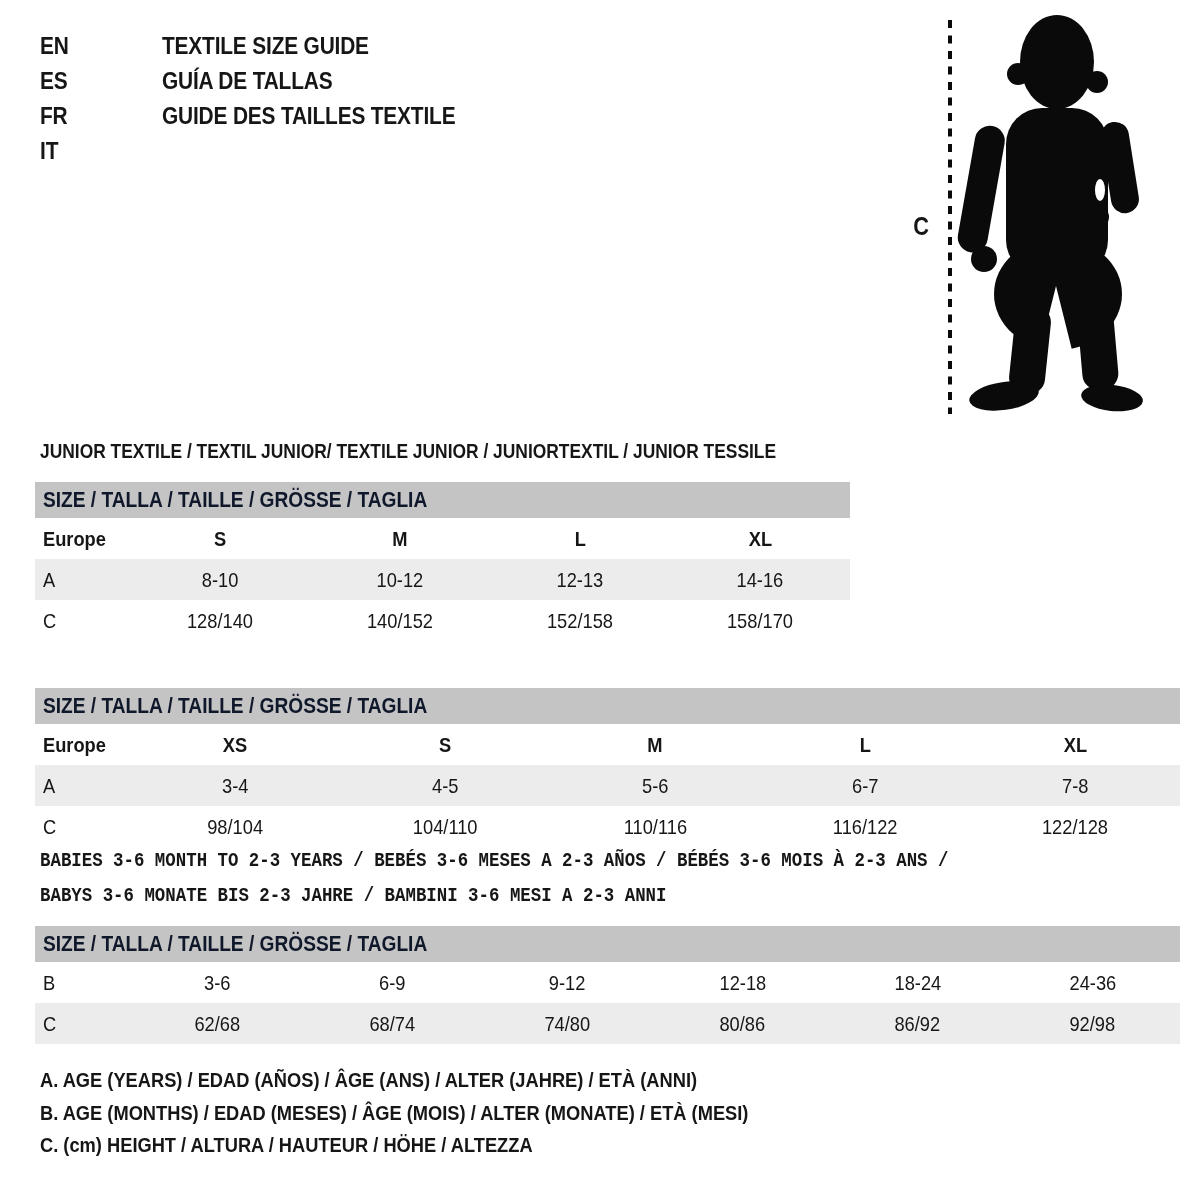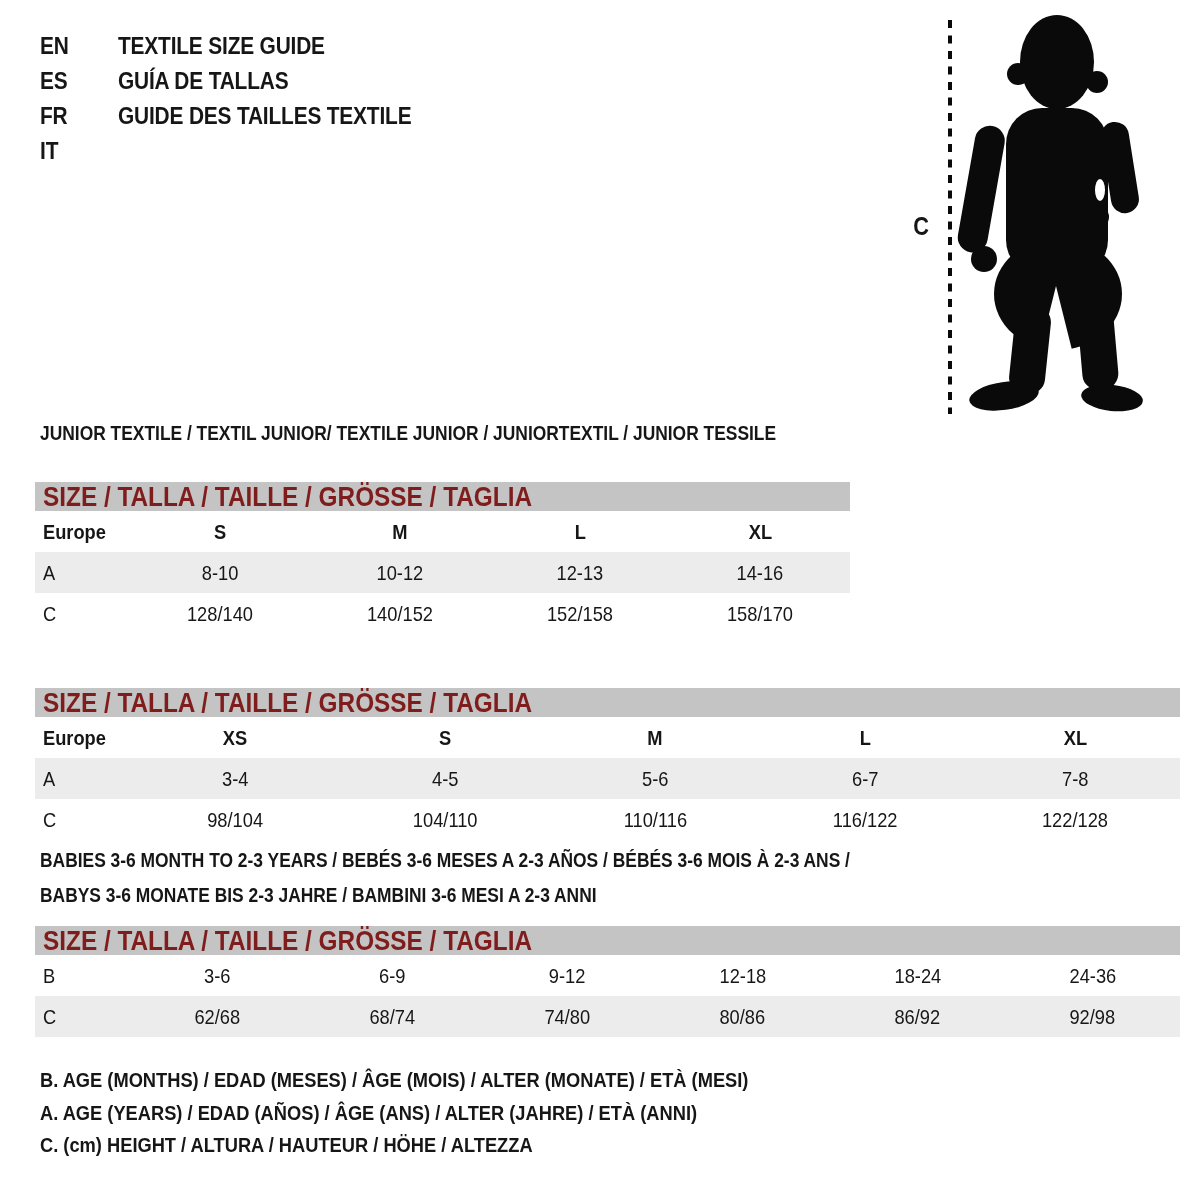--- a/index.html
+++ b/index.html
@@ -10,35 +10,35 @@
     font-family:"Liberation Sans", sans-serif;
     color:#161616;
   }
   
   .cx { display:inline-block; transform:scaleX(0.87); white-space:nowrap; }
   .cx-l { transform-origin:0 50%; }
   .cx-c { transform-origin:50% 50%; }
 
   
   .lang-block { position:absolute; left:40px; top:28px; }
-  .lang-row { display:grid; grid-template-columns:78px auto; height:35px; align-items:center; }
+  .lang-row { display:grid; grid-template-columns:78px auto; height:35px; align-items:center;gap:44px; }
   .lang-code, .lang-label { font-size:24px; font-weight:700; letter-spacing:-0.2px; }
 
   
   .figure { position:absolute; left:930px; top:14px; width:220px; height:410px; }
   .figure svg { display:block; }
   .c-label { position:absolute; left:912px; top:212px; font-size:25px; font-weight:700; }
 
   
   .sec-title { position:absolute; left:40px; font-size:20px; font-weight:700; line-height:35px; }
 
   
   .size-table { position:absolute; left:35px; }
-  .t-header { height:29px; background:#c4c4c4; display:flex; align-items:center; padding-left:8px;
-              font-size:28px; font-weight:700; color:#7f1d1d; }
+  .t-header { height:36px; background:#c4c4c4; display:flex; align-items:center; padding-left:8px;
+              font-size:22px; font-weight:700; color:#0f172a; }
   .t-row { display:grid; height:41px; align-items:center; font-size:21px; }
   .t1 .t-row { grid-template-columns:95px repeat(4, 1fr); }
   .t2 .t-row { grid-template-columns:95px repeat(5, 1fr); }
   .t3 .t-row { grid-template-columns:95px repeat(6, 1fr); }
   .t-row.stripe { background:#ececec; }
   .t-row.sizes { font-weight:600; }
   .row-label { padding-left:8px; text-align:left; }
   .cell { text-align:center; }
   .w815 { width:815px; } .w1145 { width:1145px; }
 
@@ -87,21 +87,21 @@
         <path d="M 126 272 L 145 348 L 107 348 Z" fill="#ffffff"></path>
         <rect x="82" y="292" width="36" height="88" rx="16" transform="rotate(6 100 336)"></rect>
         <rect x="150" y="290" width="36" height="86" rx="16" transform="rotate(-5 168 333)"></rect>
         <ellipse cx="74" cy="382" rx="35" ry="14" transform="rotate(-8 74 382)"></ellipse>
         <ellipse cx="182" cy="384" rx="31" ry="13" transform="rotate(6 182 384)"></ellipse>
       </g>
     </svg>
   </div>
   <div class="c-label"><span class="cx cx-c">C</span></div>
 
-  <div class="sec-title" style="top:416px;"><span class="cx cx-l">JUNIOR TEXTILE / TEXTIL JUNIOR/ TEXTILE JUNIOR / JUNIORTEXTIL / JUNIOR TESSILE</span></div>
+  <div class="sec-title" style="top:434px;"><span class="cx cx-l">JUNIOR TEXTILE / TEXTIL JUNIOR/ TEXTILE JUNIOR / JUNIORTEXTIL / JUNIOR TESSILE</span></div>
   <div class="size-table t1 w815" style="top:482px;">
     <div class="t-header">
         <span class="cx cx-l">SIZE / TALLA / TAILLE / GRÖSSE / TAGLIA</span>
       </div>
     <div class="t-row sizes">
       <div class="row-label"><span class="cx cx-l">Europe</span></div>
       <div class="cell"><span class="cx cx-c">S</span></div>
       <div class="cell"><span class="cx cx-c">M</span></div>
       <div class="cell"><span class="cx cx-c">L</span></div>
       <div class="cell"><span class="cx cx-c">XL</span></div>
@@ -145,21 +145,21 @@
     <div class="t-row">
       <div class="row-label"><span class="cx cx-l">C</span></div>
       <div class="cell"><span class="cx cx-c">98/104</span></div>
       <div class="cell"><span class="cx cx-c">104/110</span></div>
       <div class="cell"><span class="cx cx-c">110/116</span></div>
       <div class="cell"><span class="cx cx-c">116/122</span></div>
       <div class="cell"><span class="cx cx-c">122/128</span></div>
     </div>
   </div>
 
-  <div class="sec-title" style="top:843px;">
+  <div class="sec-title" style="top:843px;font-family:Liberation Mono, monospace;">
     <span class="cx cx-l">BABIES 3-6 MONTH TO 2-3 YEARS / BEBÉS 3-6 MESES A 2-3 AÑOS / BÉBÉS 3-6 MOIS À 2-3 ANS /</span><br>
     <span class="cx cx-l">BABYS 3-6 MONATE BIS 2-3 JAHRE / BAMBINI 3-6 MESI A 2-3 ANNI</span>
   </div>
   <div class="size-table t3 w1145" style="top:926px;">
     <div class="t-header">
         <span class="cx cx-l">SIZE / TALLA / TAILLE / GRÖSSE / TAGLIA</span>
       </div>
     <div class="t-row">
       <div class="row-label"><span class="cx cx-l">B</span></div>
       <div class="cell"><span class="cx cx-c">3-6</span></div>
@@ -175,23 +175,23 @@
       <div class="cell"><span class="cx cx-c">68/74</span></div>
       <div class="cell"><span class="cx cx-c">74/80</span></div>
       <div class="cell"><span class="cx cx-c">80/86</span></div>
       <div class="cell"><span class="cx cx-c">86/92</span></div>
       <div class="cell"><span class="cx cx-c">92/98</span></div>
     </div>
   </div>
 
   <div class="legend">
     <div class="legend-line">
-        <span class="cx cx-l">B. AGE (MONTHS) / EDAD (MESES) / ÂGE (MOIS) / ALTER (MONATE) / ETÀ (MESI)</span>
+        <span class="cx cx-l">A. AGE (YEARS) / EDAD (AÑOS) / ÂGE (ANS) / ALTER (JAHRE) / ETÀ (ANNI)</span>
       </div>
     <div class="legend-line">
-        <span class="cx cx-l">A. AGE (YEARS) / EDAD (AÑOS) / ÂGE (ANS) / ALTER (JAHRE) / ETÀ (ANNI)</span>
+        <span class="cx cx-l">B. AGE (MONTHS) / EDAD (MESES) / ÂGE (MOIS) / ALTER (MONATE) / ETÀ (MESI)</span>
       </div>
     <div class="legend-line">
         <span class="cx cx-l">C. (cm) HEIGHT / ALTURA / HAUTEUR / HÖHE / ALTEZZA</span>
       </div>
   </div>
 
 </div>
 
 </body></html>

